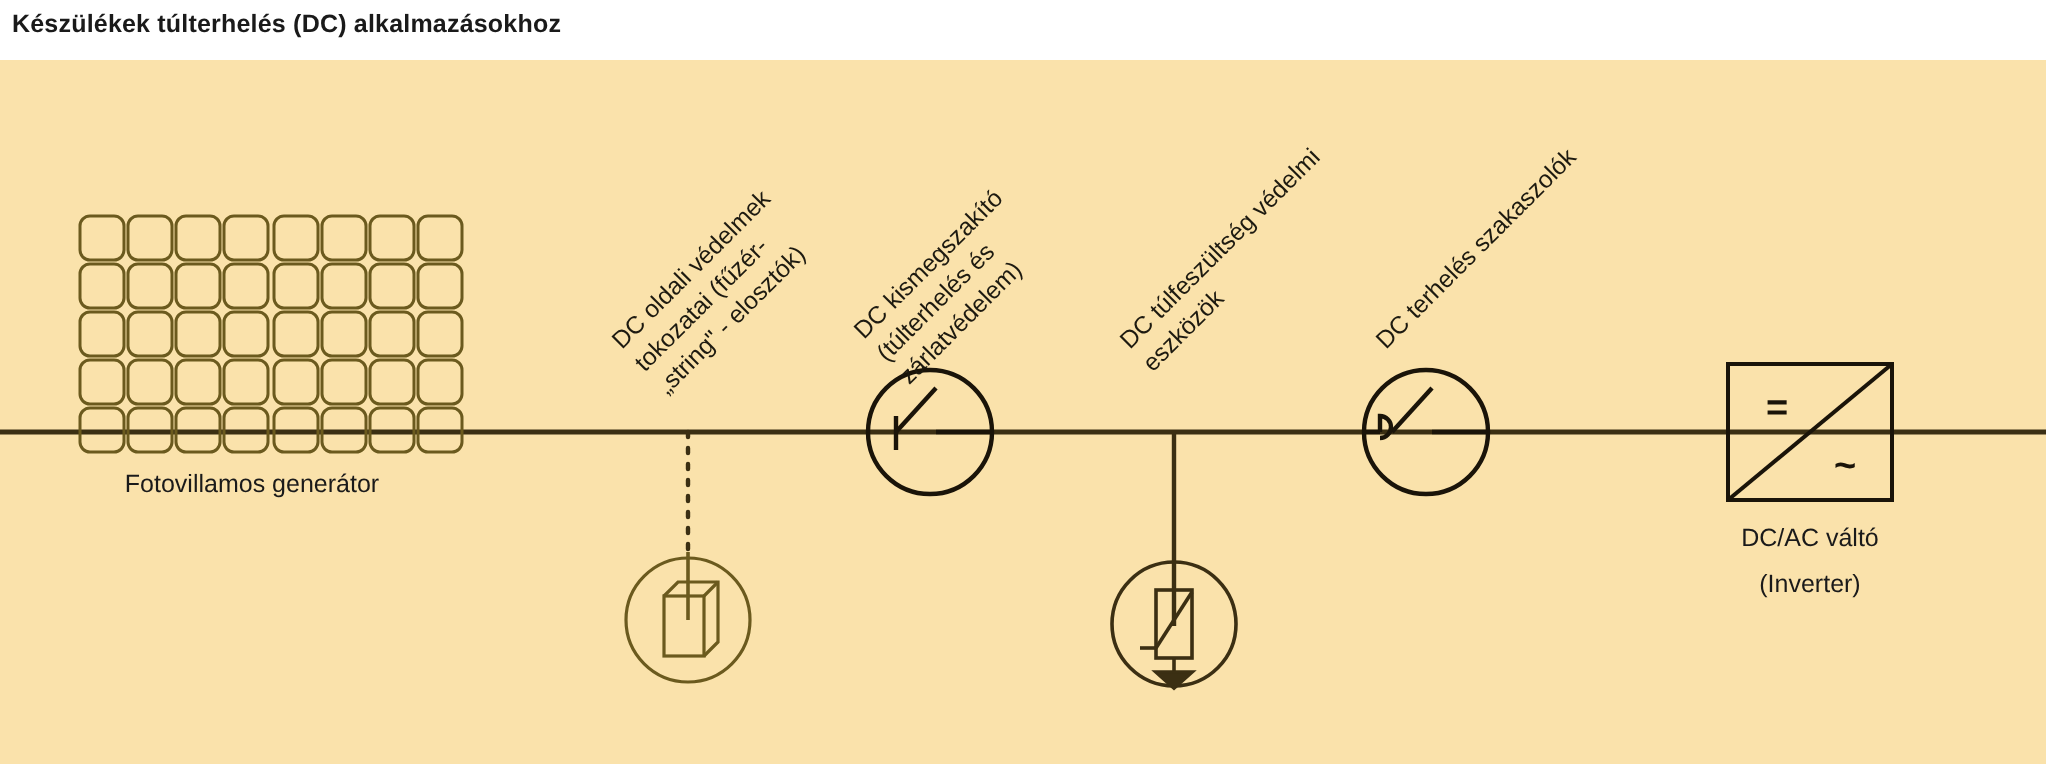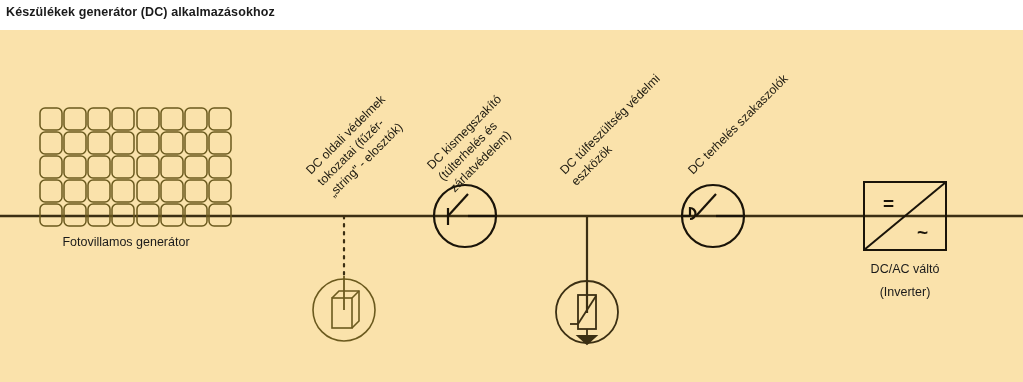--- a/index.html
+++ b/index.html
@@ -46,21 +46,21 @@
   .caption {
     font-size: 12.5px;
     fill: #1a1a1a;
     font-family: "Liberation Sans", sans-serif;
     text-anchor: middle;
   }
 </style>
 </head>
 <body>
 
-<div id="page-title">Készülékek generátor (DC) alkalmazásokhoz</div>
+<div id="page-title">Készülékek túlterhelés (DC) alkalmazásokhoz</div>
 
 <div id="diagram-panel">
   <svg id="diagram-svg" viewBox="0 0 1023 352">
 
     <line x1="0" y1="186" x2="1023" y2="186" stroke="#3b2f13" stroke-width="2.4"></line>
 
     <g fill="none" stroke="#6b5a1e" stroke-width="1.5">
 
       <g>
         <rect x="40" y="78" width="22" height="22" rx="5"></rect>

